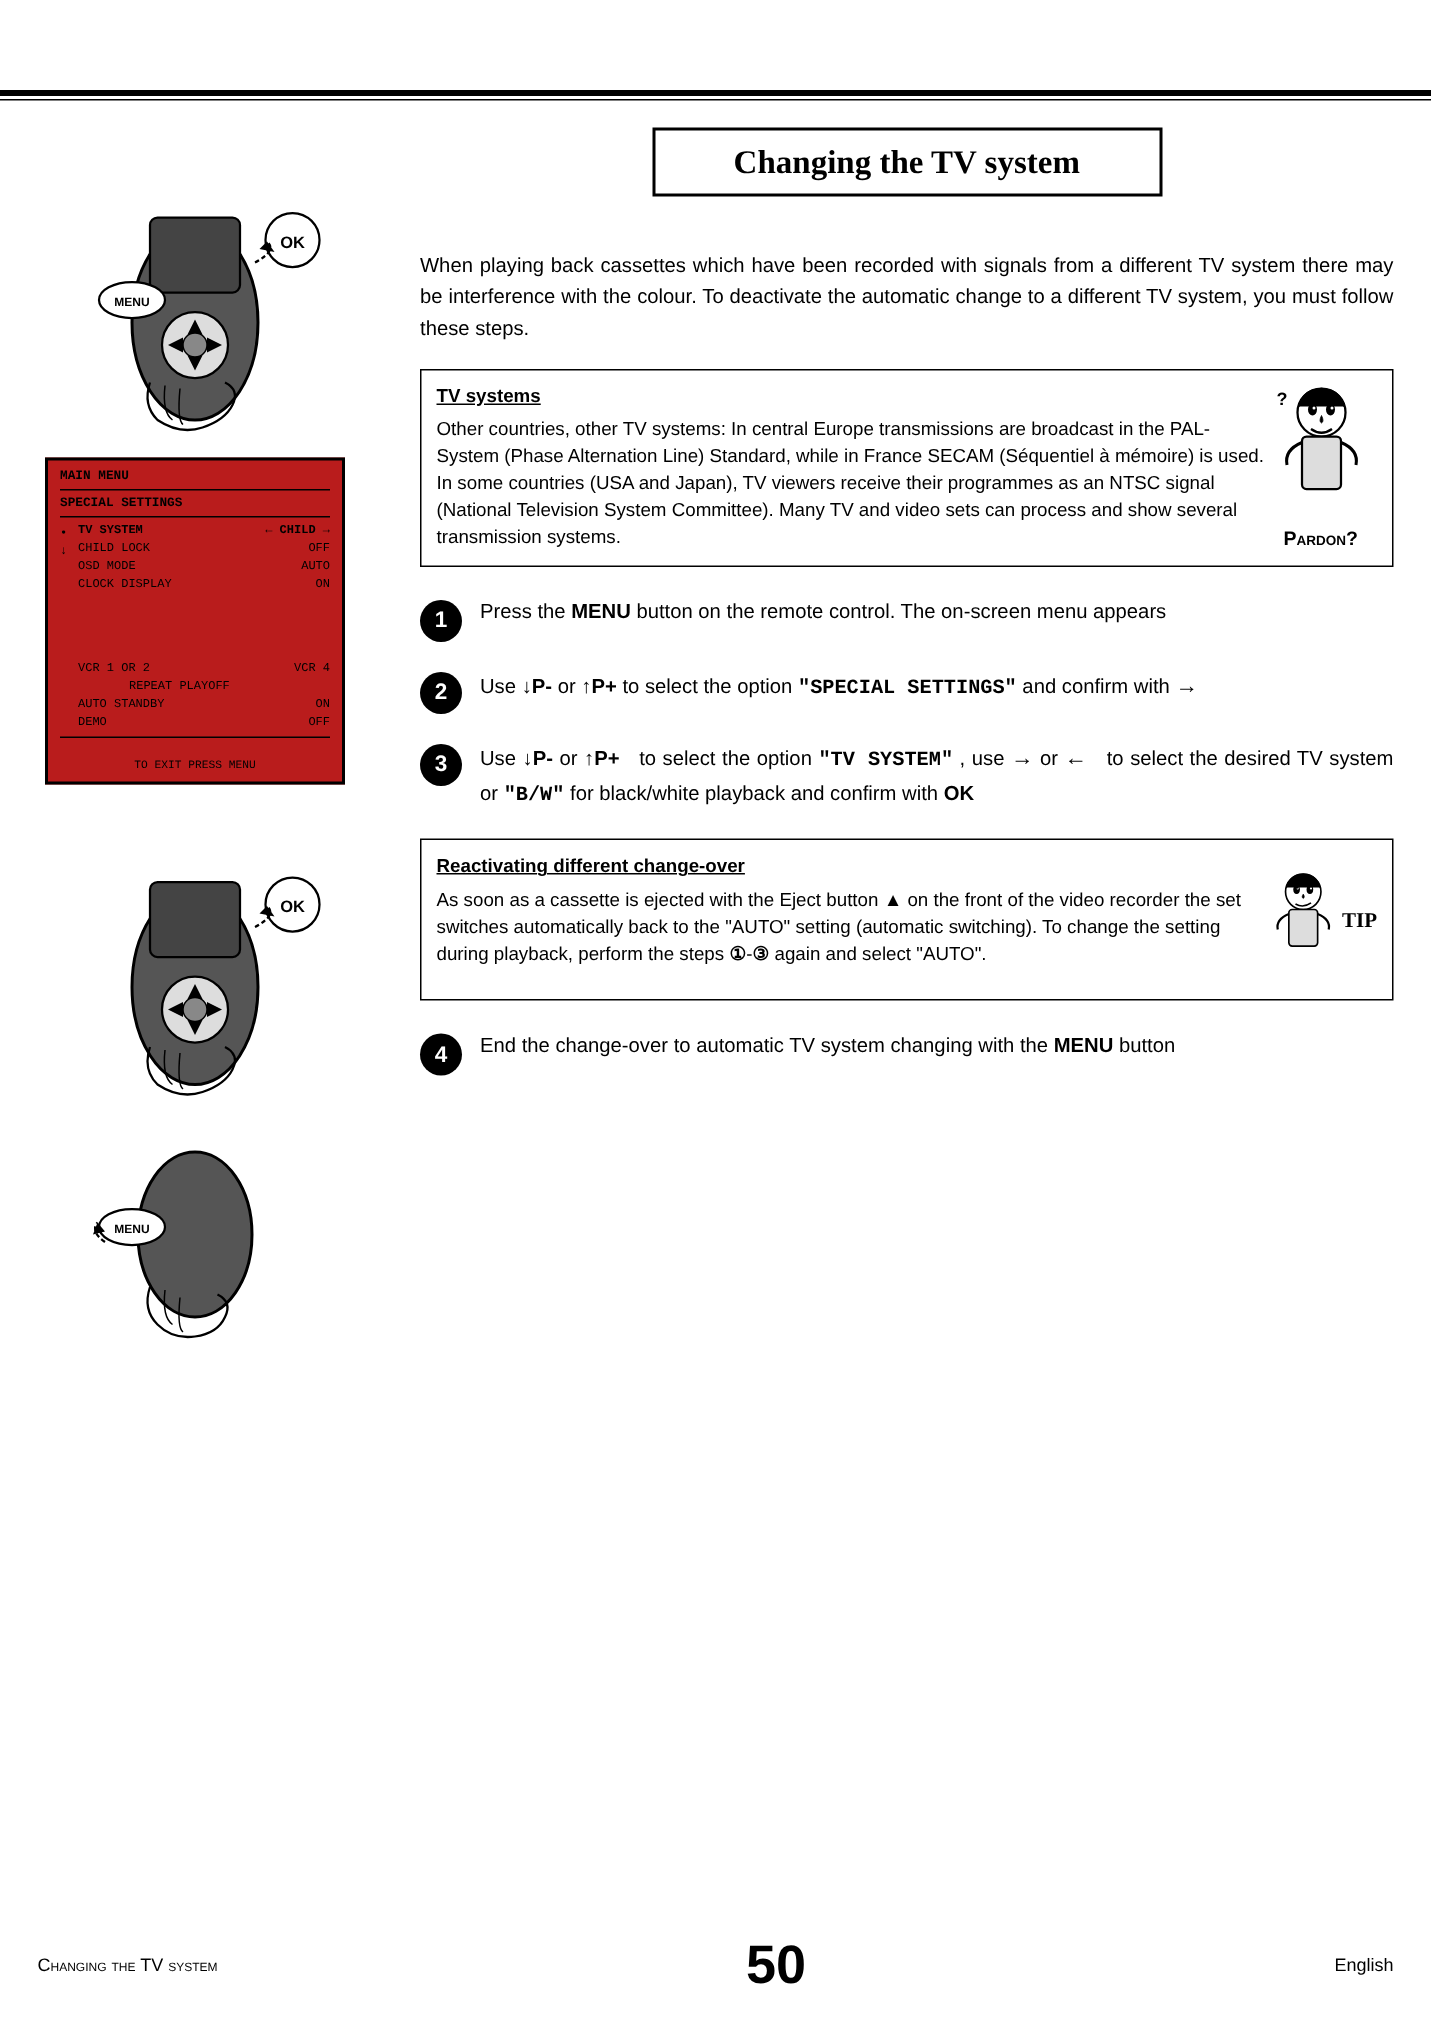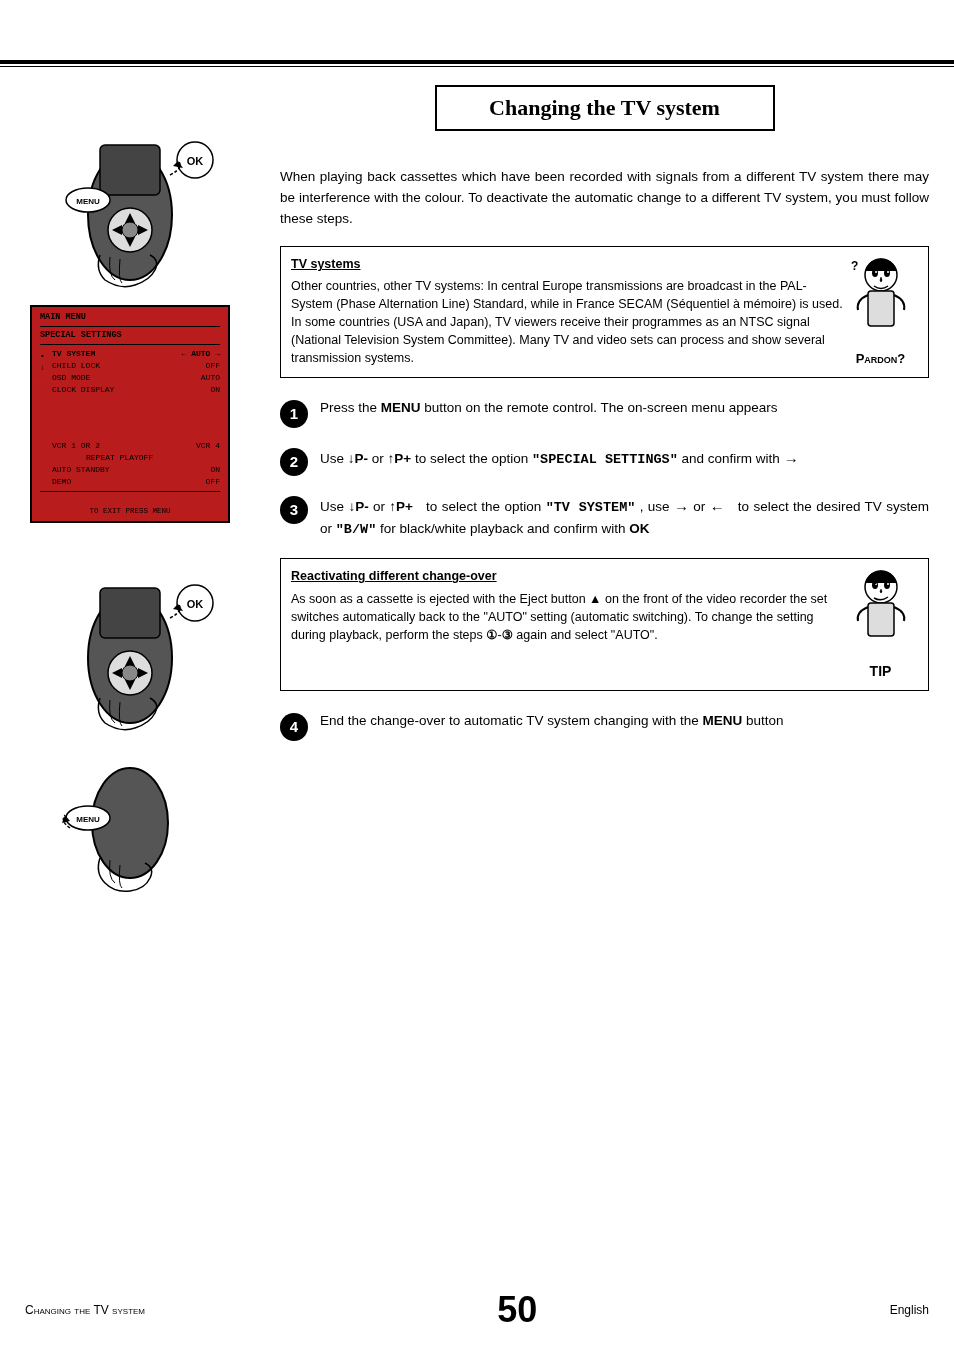--- a/index.html
+++ b/index.html
@@ -155,23 +155,24 @@
     .tip-box-title {
       font-weight: bold;
       font-size: 12.5px;
       margin-bottom: 4px;
       text-decoration: underline;
     }
     .tip-box-figure {
       width: 75px;
       flex-shrink: 0;
       display: flex;
-      flex-direction: column;
+      flex-direction: row;
       align-items: center;
       justify-content: space-between;
+      font-family: Liberation Serif, serif;
     }
 
     
     .footer {
       position: absolute;
       bottom: 20px;
       left: 0;
       right: 0;
       display: flex;
       align-items: center;
@@ -284,21 +285,21 @@
       <div class="menu-title">MAIN MENU</div>
       <div class="menu-title">SPECIAL SETTINGS</div>
       <div style="display:flex; gap:4px; font-size:8px; line-height:1.5;">
         <div style="width:8px; display:flex; flex-direction:column; justify-content:flex-start; padding-top:2px;">
           <span>•</span>
           <span>↓</span>
         </div>
         <div style="flex:1;">
           <div style="font-weight:bold; display:flex; justify-content:space-between;">
               <span>TV SYSTEM</span>
-              <span>← AUTO →</span>
+              <span>← CHILD →</span>
             </div>
           <div style="display:flex; justify-content:space-between;">
               <span>CHILD LOCK</span>
               <span>OFF</span>
             </div>
           <div style="display:flex; justify-content:space-between;">
               <span>OSD MODE</span>
               <span>AUTO</span>
             </div>
           <div style="display:flex; justify-content:space-between;">

